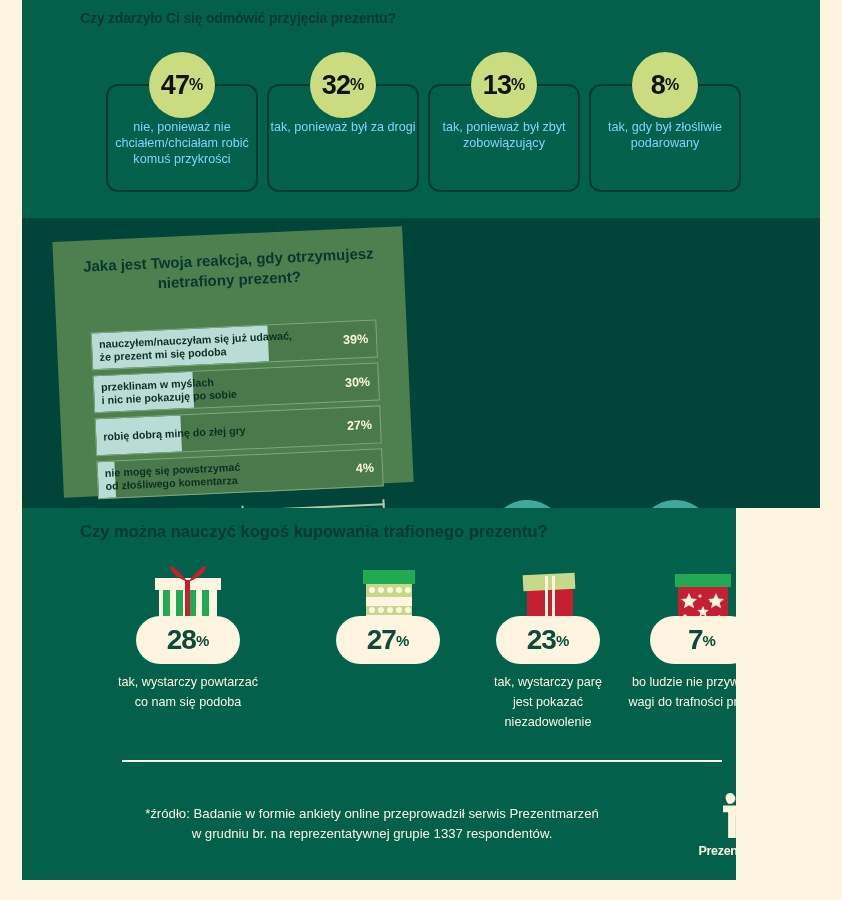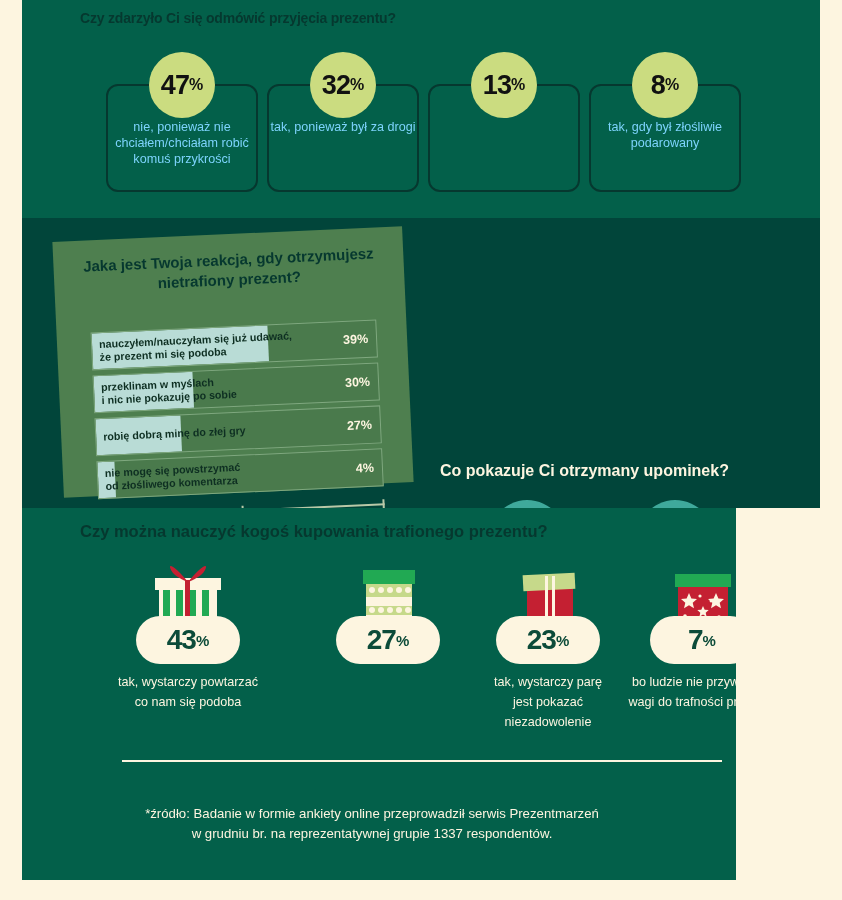--- a/index.html
+++ b/index.html
@@ -178,20 +178,22 @@
         </div>
         <div class="card-label">tak, ponieważ był
 za drogi</div>
       </div>
 
       <div class="card card-2">
         <div class="bubble">
           <span class="num">13</span>
             <span class="pct">%</span>
         </div>
+        <div class="card-label">tak, ponieważ był
+zbyt zobowiązujący</div>
       </div>
 
       <div class="card card-3">
         <div class="bubble">
           <span class="num">8</span>
             <span class="pct">%</span>
         </div>
         <div class="card-label">tak, gdy był
 złośliwie podarowany</div>
       </div>
@@ -235,21 +237,20 @@
       </div>
 
       <div class="axis">
         <div class="line"></div>
 
         <div class="tick" style="left:50%"></div>
         <div class="tick" style="right:0"></div>
       </div>
     </div>
 
-    <div class="sec2-title">Co pokazuje Ci otrzymany upominek?</div>
 
     <div class="blobs">
 
       <div class="blob-item" style="left:20px; top:22px; width:140px;">
         <div class="blob-shape" style="left:32px; top:0; width:86px; height:100px;"></div>
         <div class="blob-num" style="font-size:46px; padding-top:22px;">
           
         </div>
 
       </div>
@@ -280,21 +281,21 @@
               <rect x="31" y="30" width="7" height="44"></rect>
               <rect x="44" y="30" width="7" height="44"></rect>
               <rect x="57" y="30" width="7" height="44"></rect>
             </g>
             <path d="M43 22 C30 6 22 2 26 10 C29 16 38 20 43 22 Z" fill="#C42032"></path>
             <path d="M43 22 C56 6 64 2 60 10 C57 16 48 20 43 22 Z" fill="#C42032"></path>
             <rect x="40" y="20" width="5" height="54" fill="#C42032"></rect>
           </svg>
         </div>
         <div class="pill">
-          <span class="num">43</span>
+          <span class="num">28</span>
             <span class="pct">%</span>
         </div>
         <div class="gift-cap">tak, wystarczy powtarzać
 co nam się podoba</div>
       </div>
 
       <div class="gift-item" style="left:266px;">
         <div class="gift-art">
           <svg viewBox="0 0 86 78" width="86" height="78">
             <rect x="18" y="10" width="52" height="14" fill="#21A953"></rect>
@@ -363,15 +364,26 @@
 wagi do trafności prezentu</div>
       </div>
 
     </div>
 
     <div class="divider"></div>
 
     <div class="source">*źródło: Badanie w formie ankiety online przeprowadził serwis Prezentmarzeń
 w grudniu br. na reprezentatywnej grupie 1337 respondentów.</div>
 
+    <div class="logo">
+      <svg viewBox="0 0 70 56" width="60" height="48">
+        <g fill="#FDF5E0">
+          <path d="M20 16 C12 6 22 0 27 6 C30 10 28 14 24 16 Z"></path>
+          <path d="M50 16 C58 6 48 0 43 6 C40 10 42 14 46 16 Z"></path>
+          <path d="M14 18 h42 v8 h-6 v30 h-9 V30 a6 6 0 0 0 -12 0 v26 h-9 V26 h-6 Z"></path>
+          <rect x="31" y="30" width="8" height="26"></rect>
+        </g>
+      </svg>
+      <div class="logo-name">Prezentmarzeń</div>
+    </div>
 
   </div>
 </div>
 
 </body></html>

